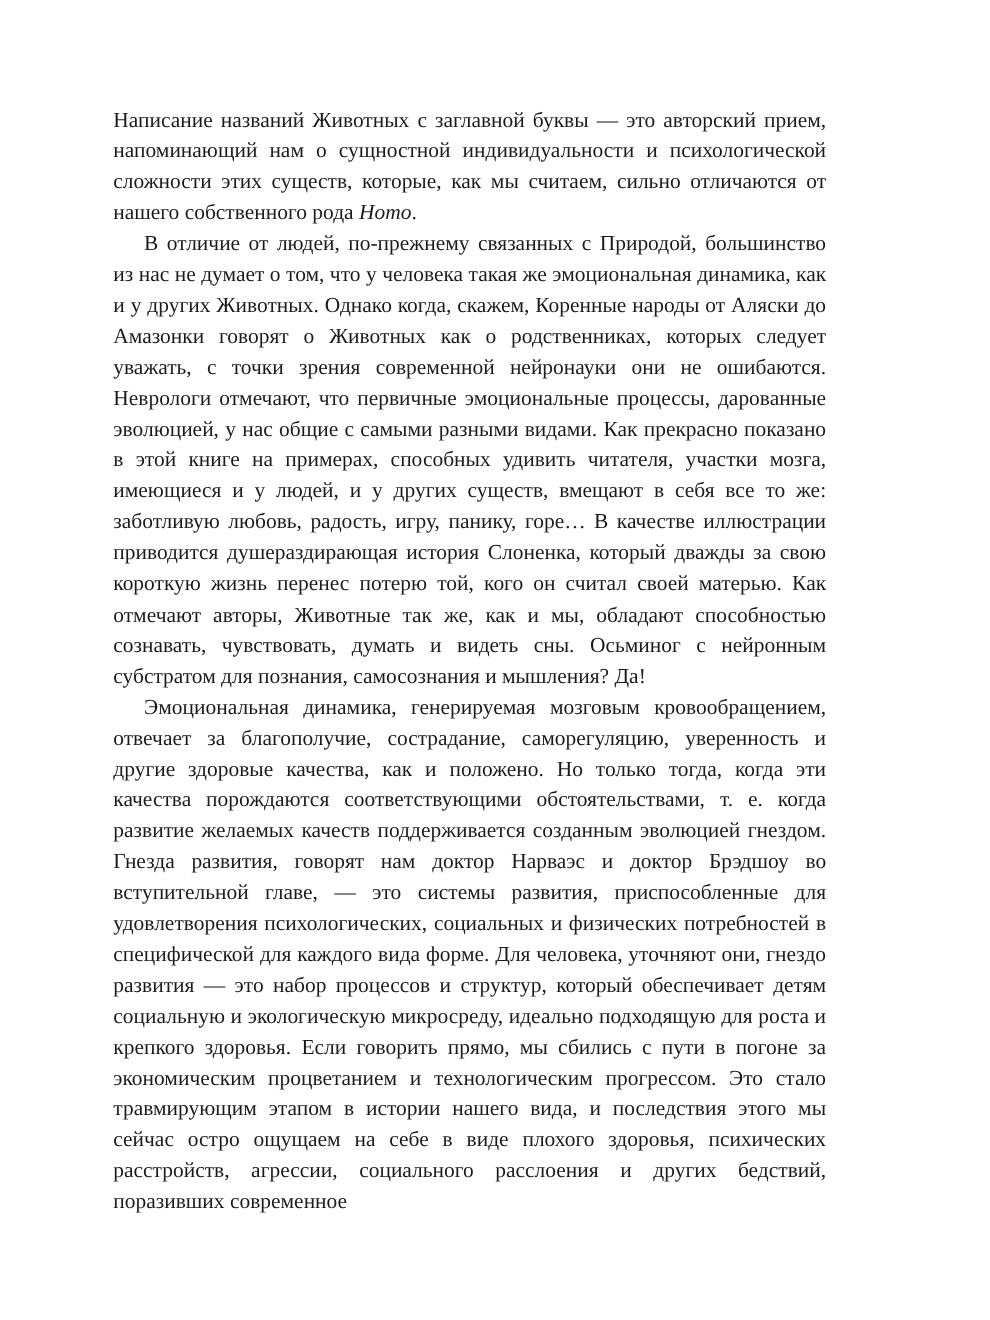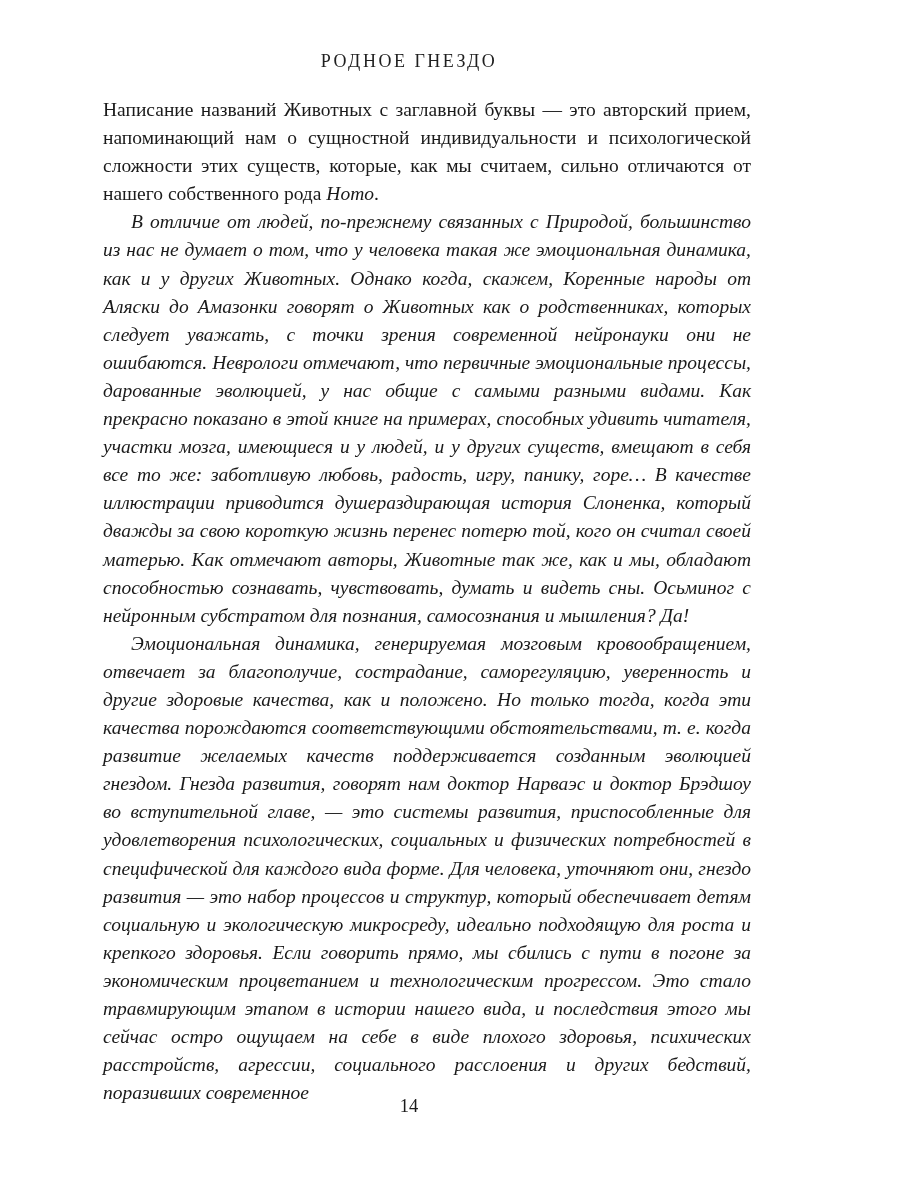--- a/index.html
+++ b/index.html
@@ -37,41 +37,38 @@
     text-align: justify;
     color: #1a1a1a;
   }
   .para {
     margin: 0;
     padding: 0;
     text-indent: 0;
   }
   .para.indent {
     text-indent: 28px;
-    font-style: italic;
   }
   .para em {
     font-style: italic;
   }
   .folio {
     position: absolute;
     top: 1096px;
     left: 85px;
     width: 648px;
     text-align: center;
     font-size: 18.5px;
     color: #1a1a1a;
   }
 </style>
 </head>
 <body>
 
 <div class="page">
-  <div class="running-header">РОДНОЕ ГНЕЗДО</div>
 
   <div class="body-text">
       <p class="para"><span>Написание названий Животных с заглавной буквы — это авторский прием, напоминающий нам о сущностной индивидуальности и психологической сложности этих существ, которые, как мы считаем, сильно отличаются от нашего собственного рода </span><em>Homo</em><span>.</span></p>
       <p class="para indent"><span>В отличие от людей, по-прежнему связанных с Природой, большинство из нас не думает о том, что у человека такая же эмоциональная динамика, как и у других Животных. Однако когда, скажем, Коренные народы от Аляски до Амазонки говорят о Животных как о родственниках, которых следует уважать, с точки зрения современной нейронауки они не ошибаются. Неврологи отмечают, что первичные эмоциональные процессы, дарованные эволюцией, у нас общие с самыми разными видами. Как прекрасно показано в этой книге на примерах, способных удивить читателя, участки мозга, имеющиеся и у людей, и у других существ, вмещают в себя все то же: заботливую любовь, радость, игру, панику, горе… В качестве иллюстрации приводится душераздирающая история Слоненка, который дважды за свою короткую жизнь перенес потерю той, кого он считал своей матерью. Как отмечают авторы, Животные так же, как и мы, обладают способностью сознавать, чувствовать, думать и видеть сны. Осьминог с нейронным субстратом для познания, самосознания и мышления? Да!</span></p>
       <p class="para indent"><span>Эмоциональная динамика, генерируемая мозговым кровообращением, отвечает за благополучие, сострадание, саморегуляцию, уверенность и другие здоровые качества, как и положено. Но только тогда, когда эти качества порождаются соответствующими обстоятельствами, т. е. когда развитие желаемых качеств поддерживается созданным эволюцией гнездом. Гнезда развития, говорят нам доктор Нарваэс и доктор Брэдшоу во вступительной главе, — это системы развития, приспособленные для удовлетворения психологических, социальных и физических потребностей в специфической для каждого вида форме. Для человека, уточняют они, гнездо развития — это набор процессов и структур, который обеспечивает детям социальную и экологическую микросреду, идеально подходящую для роста и крепкого здоровья. Если говорить прямо, мы сбились с пути в погоне за экономическим процветанием и технологическим прогрессом. Это стало травмирующим этапом в истории нашего вида, и последствия этого мы сейчас остро ощущаем на себе в виде плохого здоровья, психических расстройств, агрессии, социального расслоения и других бедствий, поразивших современное</span></p>
     </div>
 
-  <div class="folio">14</div>
 </div>
 
 </body></html>

